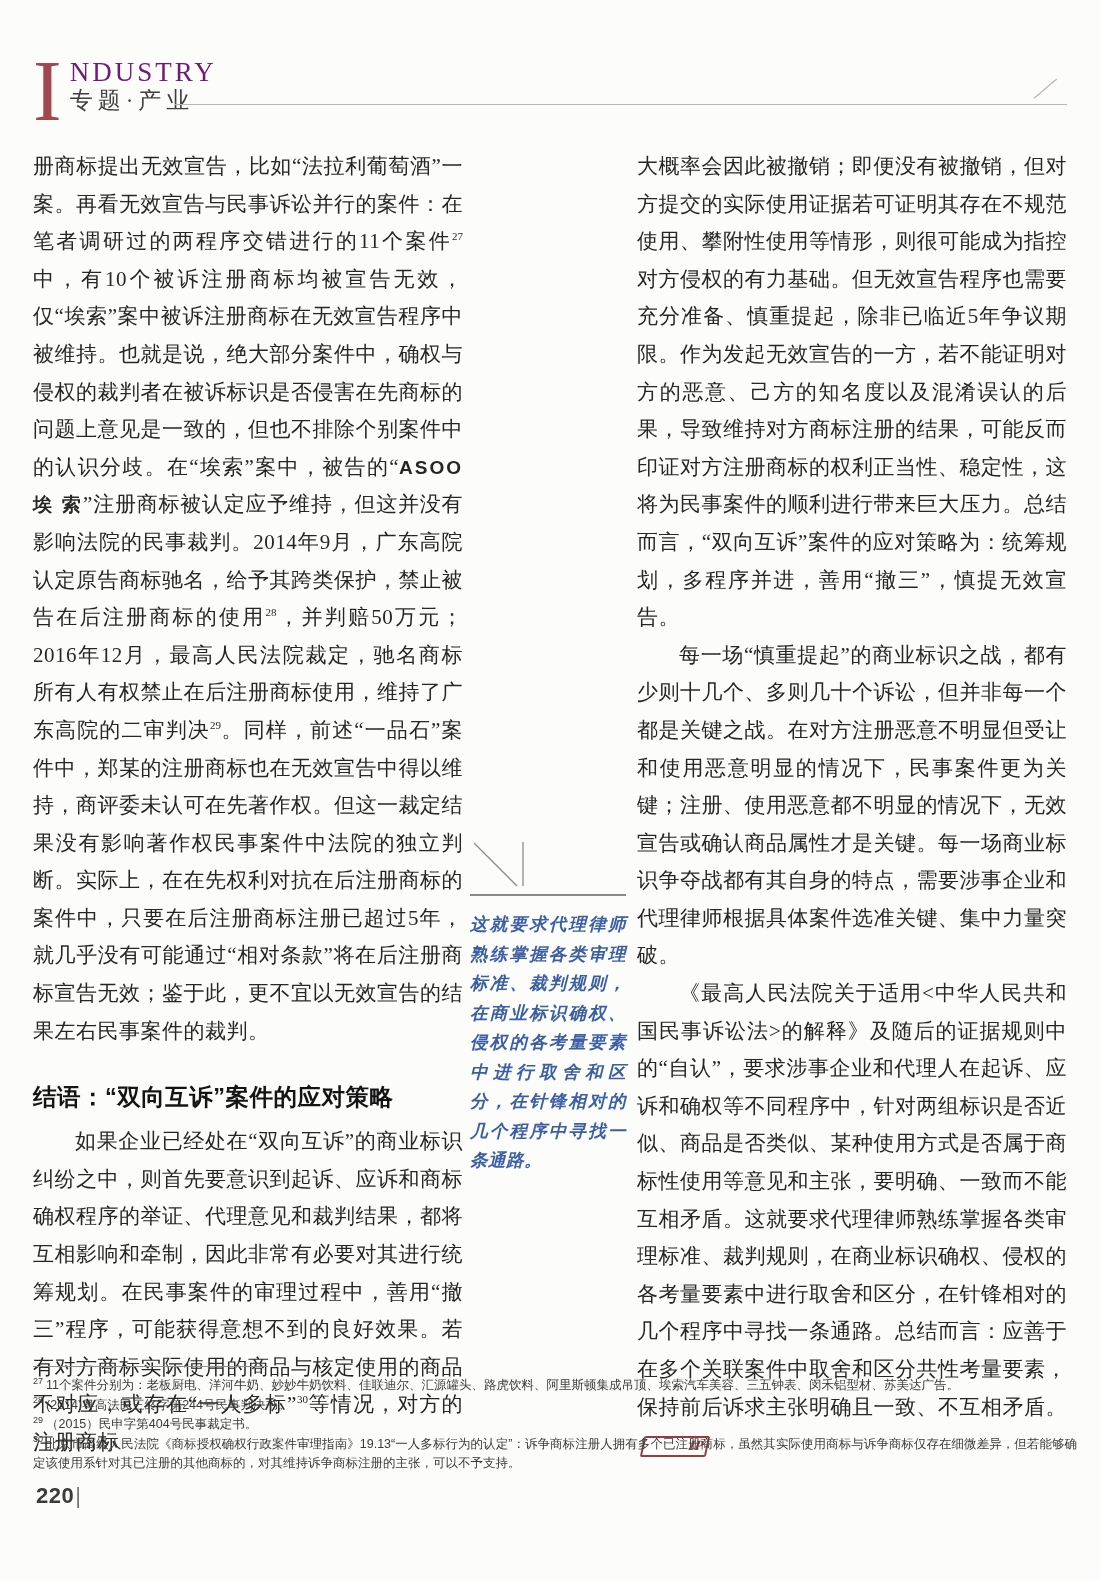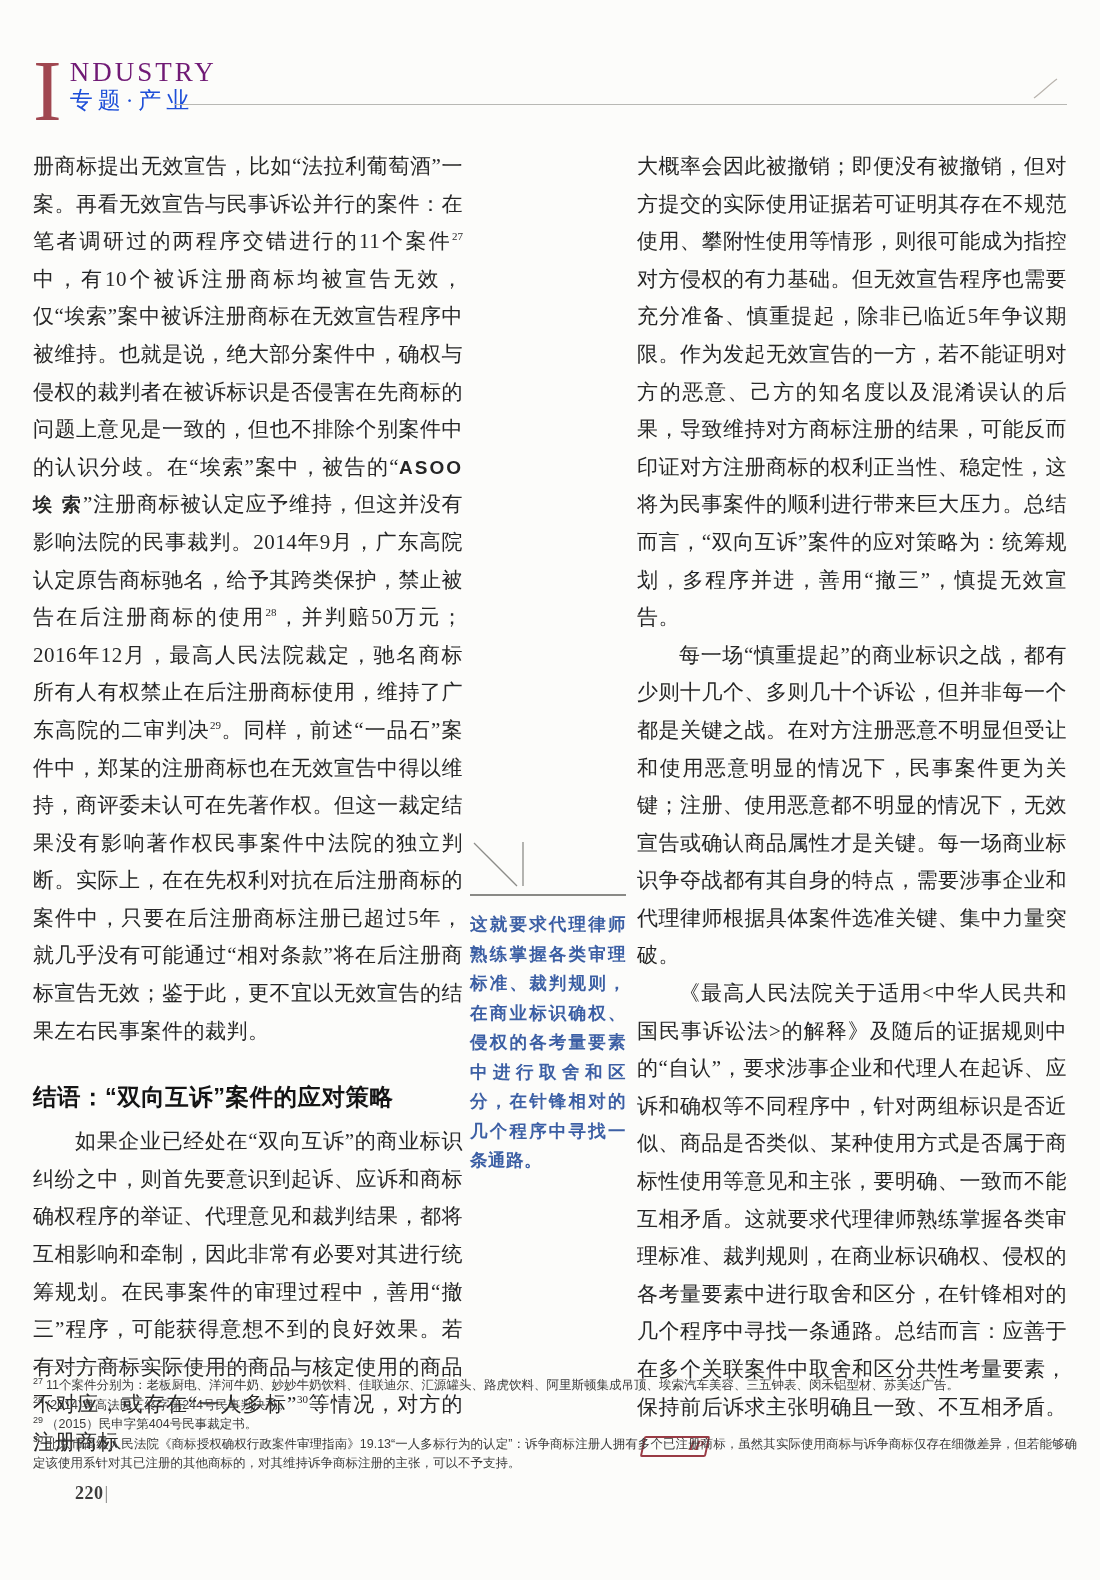--- a/index.html
+++ b/index.html
@@ -15,21 +15,21 @@
   .masthead .initial {
     font-size:86px; line-height:78px; font-weight:normal;
     font-family:"Liberation Serif",serif;
   }
   .masthead .stack { margin-left:8px; padding-top:6px; }
   .masthead .mag {
     font-size:27px; line-height:28px; letter-spacing:3px;
     font-family:"Liberation Serif",serif;
   }
   .masthead .section {
-    font-size:23px; line-height:30px; letter-spacing:5px; color:#1d4ed8;
+    font-size:23px; line-height:30px; letter-spacing:5px; color:#404040;
   }
   .head-rule { position:absolute; left:175px; right:33px; top:104px; height:0; border-top:1px solid #b8b8b4; }
   .scan-mark { position:absolute; left:1030px; top:78px; }
 
   
   .col {
     position:absolute; top:148px; width:430px;
     font-size:21px; line-height:37.6px; letter-spacing:0.5px;
     text-align:justify; text-justify:inter-ideograph;
   }
@@ -42,21 +42,21 @@
     font-family:"Liberation Sans","DejaVu Sans",sans-serif;
     font-weight:bold; letter-spacing:2px; font-size:19px;
   }
   .sec-heading {
     font-family:Liberation Sans, sans-serif;
     font-weight:bold; font-size:23.5px; line-height:32px; letter-spacing:0.5px;
     color:#141414; margin:31px 0 10px 0; text-align:left;
   }
 
   
-  .pull-quote { position:absolute; left:470px; top:842px; width:156px; }
+  .pull-quote { position:absolute; left:470px; top:842px; width:156px;font-style:italic; }
   .pq-icon { display:block; margin-left:2px; }
   .pq-divider { border-top:2px solid #8a8a86; margin-top:5px; }
   .pq-text {
     margin-top:14px;
     font-family:"Liberation Sans","DejaVu Sans",sans-serif;
     font-weight:bold; font-size:17.5px; line-height:29.5px; letter-spacing:0.5px;
     text-align:justify; text-justify:inter-ideograph;
   }
 
   
@@ -76,22 +76,22 @@
     font-size:12.5px; line-height:19.5px; color:#3a3a3a;
     text-align:justify;
   }
   .fn-rule { width:235px; border-top:1px solid #8f8f8b; margin-bottom:9px; }
   .footnotes sup { font-size:9px; line-height:0; margin-right:3px; }
   .fn-row { margin:0; }
 
   
   .page-number {
     position:absolute; left:36px; top:1483px;
-    font-family:Liberation Serif, serif;
-    font-weight:bold; font-size:18px; color:#3c3c3c; letter-spacing:0.5px;margin-left:39px;
+    font-family:Liberation Sans, sans-serif;
+    font-weight:bold; font-size:22px; color:#3c3c3c; letter-spacing:0.5px;
   }
   .page-number .bar { font-weight:normal; color:#777; margin-left:1px; }
 
   
   .bottom-edge {
     position:absolute; left:0; right:0; bottom:0; height:7px;
     background:linear-gradient(to right,#dcdcd7 0%, #ececе8 20%, #f4f4f1 45%, #f9f9f7 70%);
     opacity:.55;
   }
 </style>

